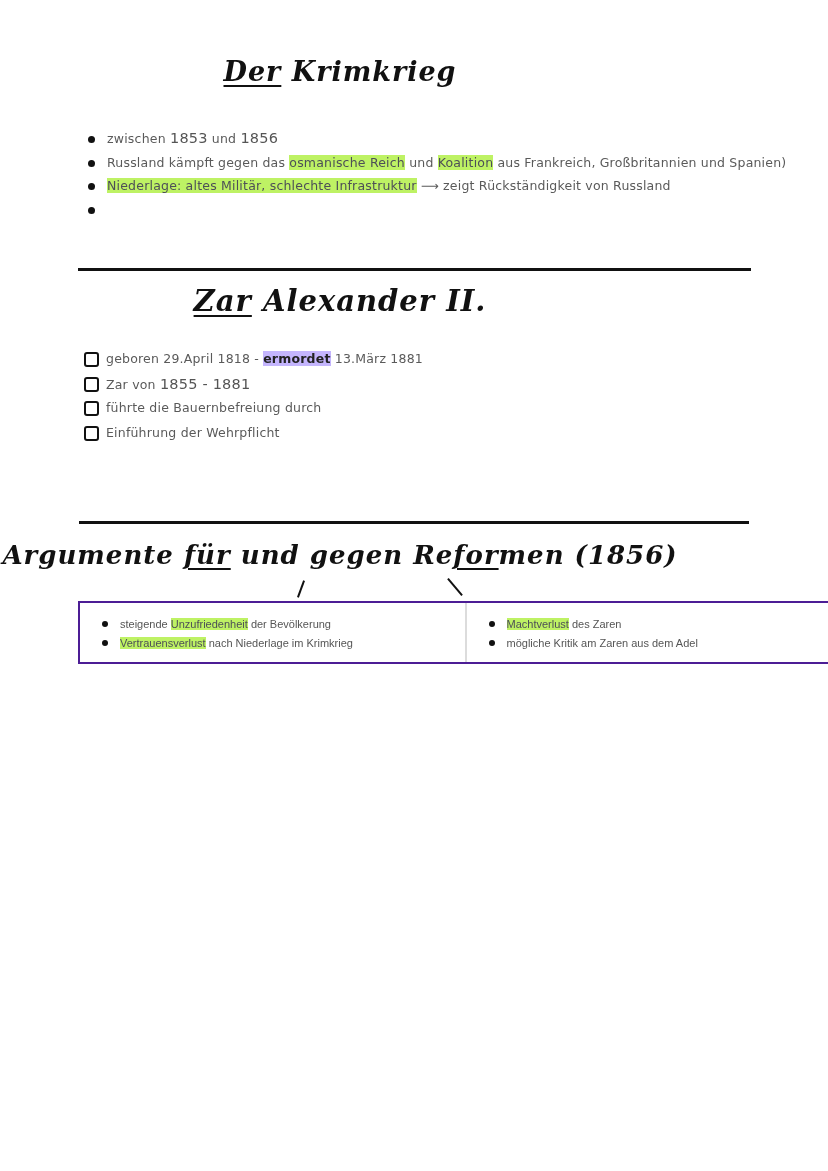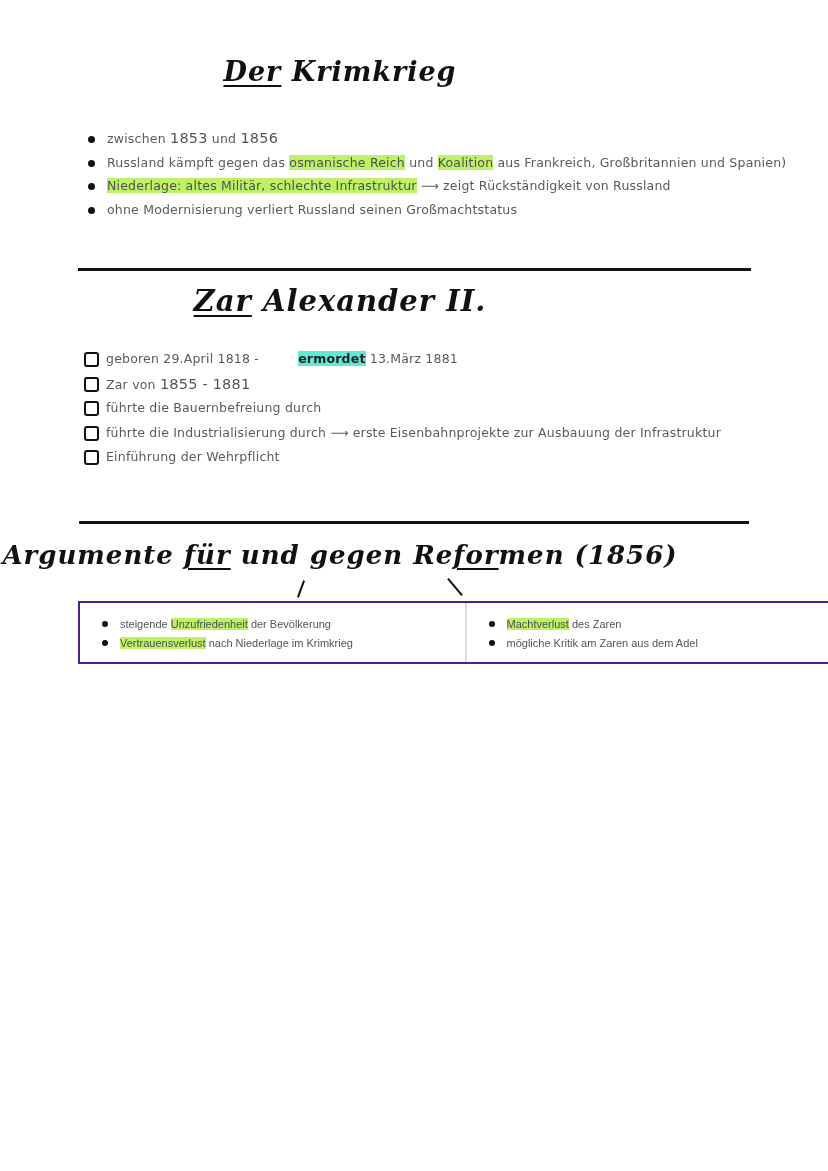--- a/index.html
+++ b/index.html
@@ -15,21 +15,21 @@
   #t2 { top: 284px; font-size: 29px; }
   #t3 { top: 540px; font-size: 26px; }
   .tick { position: absolute; width: 2px; height: 18px; background: #111; }
 
   .list { position: absolute; left: 88px; margin: 0; padding: 0; list-style: none; }
   .list li { position: relative; padding-left: 19px; font-size: 12.5px; letter-spacing: 0.2px;
              height: 23.5px; line-height: 23.5px; color: #5a5a5a; white-space: nowrap; }
   .bullet { position: absolute; left: 0; top: 9px; width: 7px; height: 7px; border-radius: 50%; background: #111; }
   .big { font-size: 14.5px; color: #555; }
   .hl { background: #bef264; color: #4d4f57; }
-  .bold { font-weight: bold; color: #222; background: #5eead4; margin-left: 35px; }
+  .bold { font-weight: bold; color: #222; background: #c4b5fd; }
   #list1 { top: 127px; }
   #list2 { top: 347px; left: 84px; }
   #list2 li { padding-left: 22px; height: 24.5px; line-height: 24.5px; }
   .box { position: absolute; left: 0; top: 5px; width: 11px; height: 11px; border: 2px solid #111; border-radius: 3px; }
 
   .rule { position: absolute; left: 78px; width: 673px; height: 3px; background: #111; }
   #rule1 { top: 268px; }
   #rule2 { top: 521px; left: 79px; width: 670px; }
 
   .tbl { position: absolute; left: 78px; top: 601px; width: 775px; height: 63px;
@@ -42,31 +42,30 @@
   .cell .bullet { top: 6px; width: 6px; height: 6px; }
 </style>
 </head>
 <body>
 
 <div id="t1" class="title"><span class="ul">Der</span><span> Krimkrieg</span></div>
 <ul id="list1" class="list">
     <li><span class="bullet"></span><span>zwischen </span><span class="big">1853</span><span> und </span><span class="big">1856</span></li>
     <li><span class="bullet"></span><span>Russland kämpft gegen das </span><span class="hl">osmanische Reich</span><span> und </span><span class="hl">Koalition</span><span> aus Frankreich, Großbritannien und Spanien)</span></li>
     <li><span class="bullet"></span><span class="hl">Niederlage: altes Militär, schlechte Infrastruktur</span><span> ⟶ zeigt Rückständigkeit von Russland</span></li>
-    <li><span class="bullet"></span><span>ohne Modernisierung verliert Russland seinen Großmachtstatus</span></li>
+    <li><span class="bullet"></span></li>
   </ul>
 
 <div id="rule1" class="rule"></div>
 
 <div id="t2" class="title"><span class="ul">Zar</span><span> Alexander II.</span></div>
 <ul id="list2" class="list">
     <li><span class="box"></span><span>geboren 29.April 1818 - </span><span class="bold">ermordet</span><span> 13.März 1881</span></li>
     <li><span class="box"></span><span>Zar von </span><span class="big">1855 - 1881</span></li>
     <li><span class="box"></span><span>führte die Bauernbefreiung durch</span></li>
-    <li><span class="box"></span><span>führte die Industrialisierung durch ⟶ erste Eisenbahnprojekte zur Ausbauung der Infrastruktur</span></li>
     <li><span class="box"></span><span>Einführung der Wehrpflicht</span></li>
   </ul>
 
 <div id="rule2" class="rule"></div>
 
 <div id="t3" class="title"><span>Argumente </span><span class="ul">für</span><span> und gegen Re</span><span class="ul">for</span><span>men (1856)</span></div>
 <div class="tick" style="left:300px; top:580px; transform: rotate(20deg);"></div>
 <div class="tick" style="left:454px; top:576px; height:22px; transform: rotate(-40deg);"></div>
 
 <div class="tbl">

